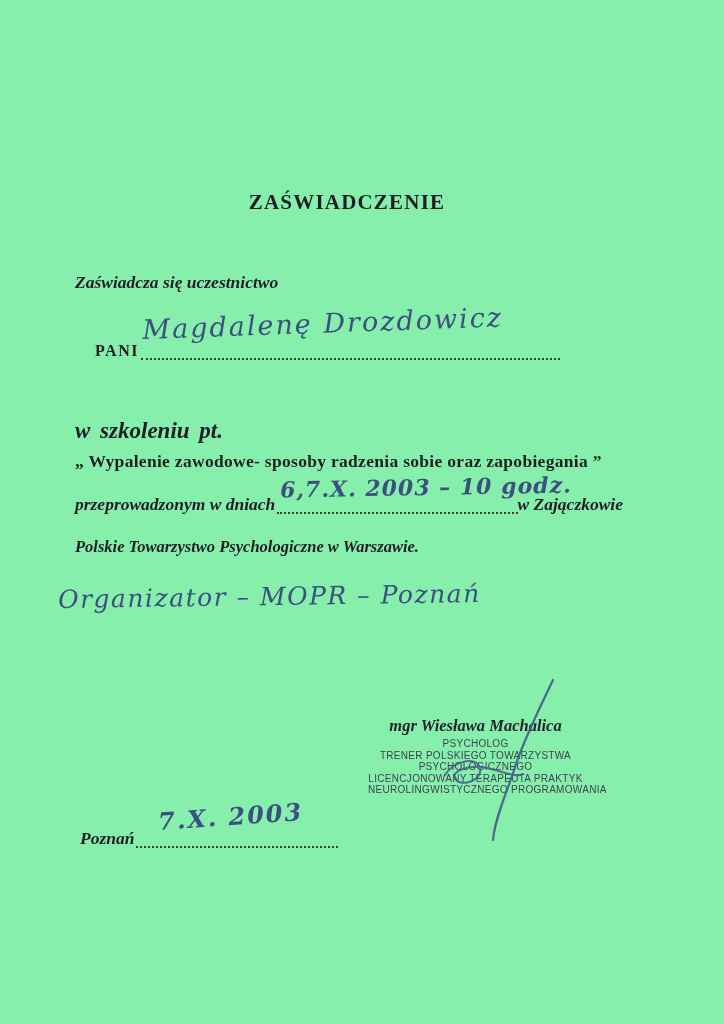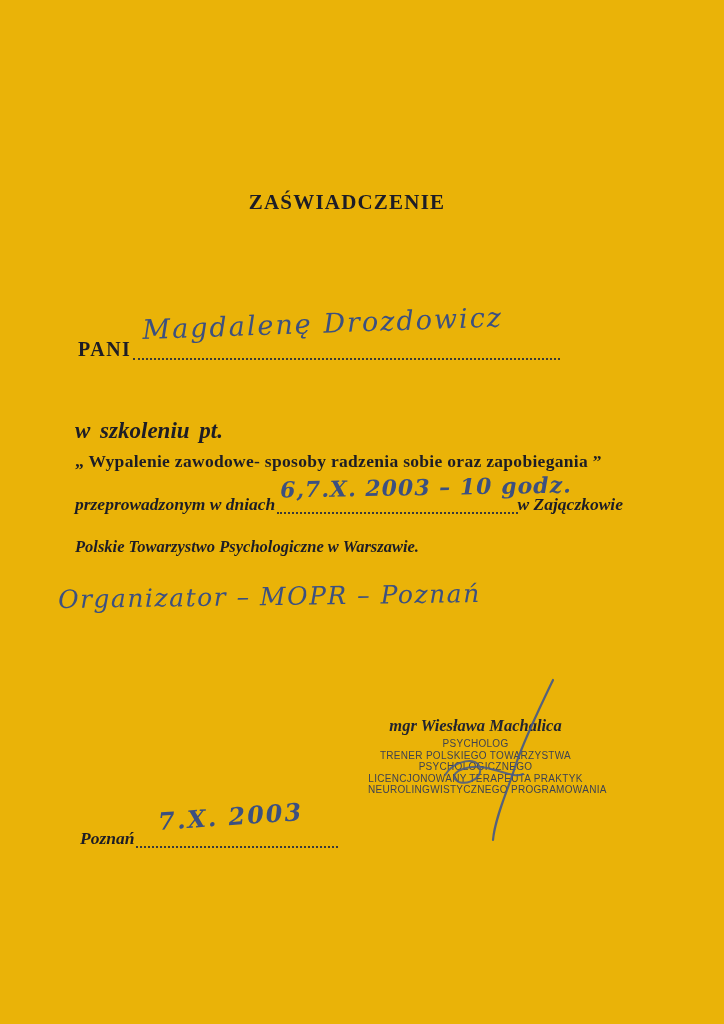--- a/index.html
+++ b/index.html
@@ -1,33 +1,33 @@
 <!DOCTYPE html>
 <html><head>
 <meta charset="utf-8">
 <style>
   html,body { margin:0; padding:0; background:#e9e9e9; }
   .page {
     position:relative; width:724px; height:1024px; margin:0 auto;
-    background:#eab308; overflow:hidden;
+    background:#86efac; overflow:hidden;
     font-family:"Liberation Serif", serif; color:#1d1d26;
   }
   .doc-title {
     position:absolute; top:190px; left:0; right:30px; text-align:center;
     font-weight:bold; font-size:21px; letter-spacing:1.2px;
   }
   .intro {
     position:absolute; left:75px; top:272px;
     font-weight:bold; font-style:italic; font-size:17.5px;
   }
   .pani-row {
     position:absolute; left:78px; top:330px; width:482px; height:30px;
     display:flex; align-items:flex-end;
   }
-  .pani-label { font-weight:bold; font-size:20px; letter-spacing:1.5px; line-height:1; padding-bottom:1px; }
+  .pani-label { font-weight:bold; font-size:16px; letter-spacing:1.5px; line-height:1; padding-bottom:1px;margin-left:17px; }
   .dotline { flex:1; border-bottom:2px dotted #3a3a3a; height:1px; margin-left:2px; }
   .hand {
     font-family:"DejaVu Serif", serif; font-style:italic;
     color:#3c5080; white-space:nowrap;
   }
   .hand-name {
     position:absolute; left:65px; top:-16px; font-size:27px;
     letter-spacing:2px; transform:rotate(-2deg); transform-origin:left bottom;
   }
   .szkolenie {
@@ -81,20 +81,21 @@
     letter-spacing:2px; transform:rotate(-4deg);
   }
 </style>
 </head>
 <body>
 
 <div class="page">
 
   <div class="doc-title">ZAŚWIADCZENIE</div>
 
+  <div class="intro">Zaświadcza się uczestnictwo</div>
 
   <div class="pani-row">
     <span class="pani-label">PANI</span>
     <span class="dotline"></span>
     <span class="hand hand-name">Magdalenę Drozdowicz</span>
   </div>
 
   <div class="szkolenie">w szkoleniu  pt.</div>
 
   <div class="training-title">„ Wypalenie zawodowe- sposoby  radzenia sobie oraz zapobiegania  ”</div>

